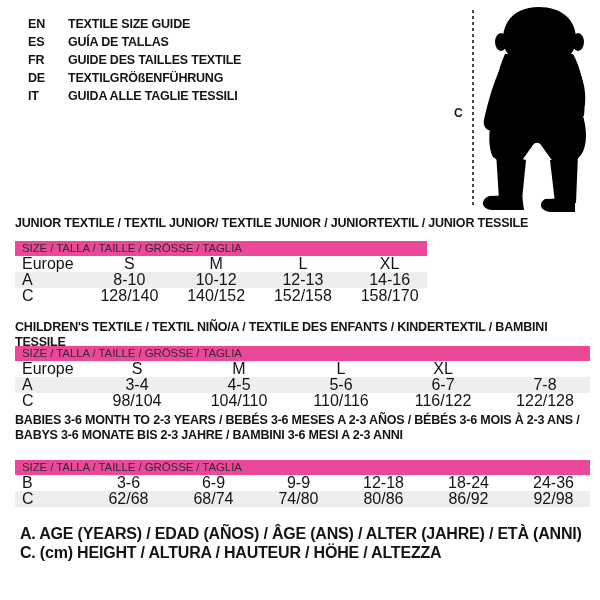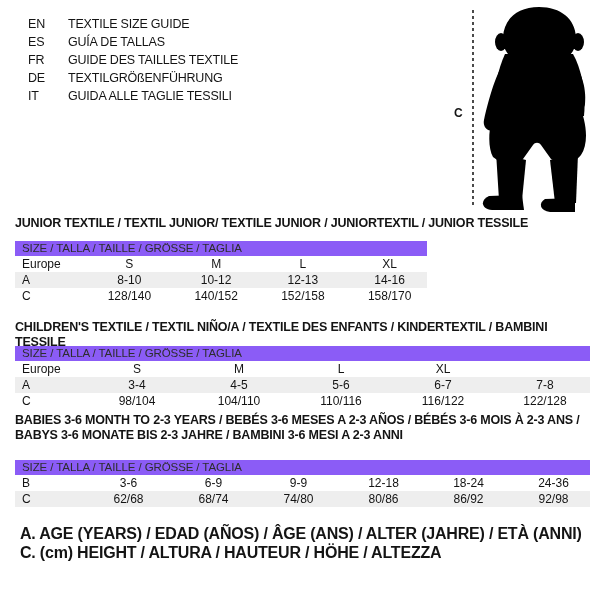--- a/index.html
+++ b/index.html
@@ -5,39 +5,39 @@
   html,body{margin:0;padding:0;}
   body{
     width:600px;height:600px;background:#ffffff;overflow:hidden;position:relative;
     font-family:"Liberation Sans","DejaVu Sans",sans-serif;color:#141414;
     -webkit-font-smoothing:antialiased;
   }
   .abs{position:absolute;}
 
   
   .langs{left:20px;top:15px;}
-  .lang-row{display:flex;height:18px;line-height:18px;font-size:12.5px;font-weight:normal;letter-spacing:-0.2px;padding-left:8px;}
+  .lang-row{display:flex;height:18px;line-height:18px;font-size:12.5px;font-weight:bold;letter-spacing:-0.2px;padding-left:8px;}
   .lang-code{width:40px;flex:0 0 40px;}
 
   
   .measure-line{
     left:472px;top:10px;width:2px;height:198px;
     background:repeating-linear-gradient(to bottom,#4a4a4a 0 3px,transparent 3px 6px);
   }
   .measure-label{left:454px;top:106px;font-size:12px;font-weight:bold;}
   .baby{left:480px;top:4px;}
 
   
   .tbl-title{left:15px;font-size:12.5px;font-weight:bold;letter-spacing:-0.2px;line-height:15px;}
   .tbl{left:15px;}
   .band{
-    background:#8b5cf6;color:#2d2d2d;font-size:11.5px;height:15px;line-height:15px;
+    background:#ec4899;color:#2d2d2d;font-size:11.5px;height:15px;line-height:15px;
     padding-left:7px;letter-spacing:-0.1px;
   }
-  .trow{display:grid;height:16px;line-height:16px;font-size:12px;gap:12px;}
+  .trow{display:grid;height:16px;line-height:16px;font-size:16px;gap:12px;}
   .cols4{grid-template-columns:65px repeat(4,1fr);}
   .cols5{grid-template-columns:65px repeat(5,1fr);}
   .cols6{grid-template-columns:65px repeat(6,1fr);}
   .trow .lbl{padding-left:7px;text-align:left;}
   .trow .cell{text-align:center;}
   .trow.alt{background:#eeeeee;}
   .w-junior{width:412px;}
   .w-wide{width:575px;}
 
   

